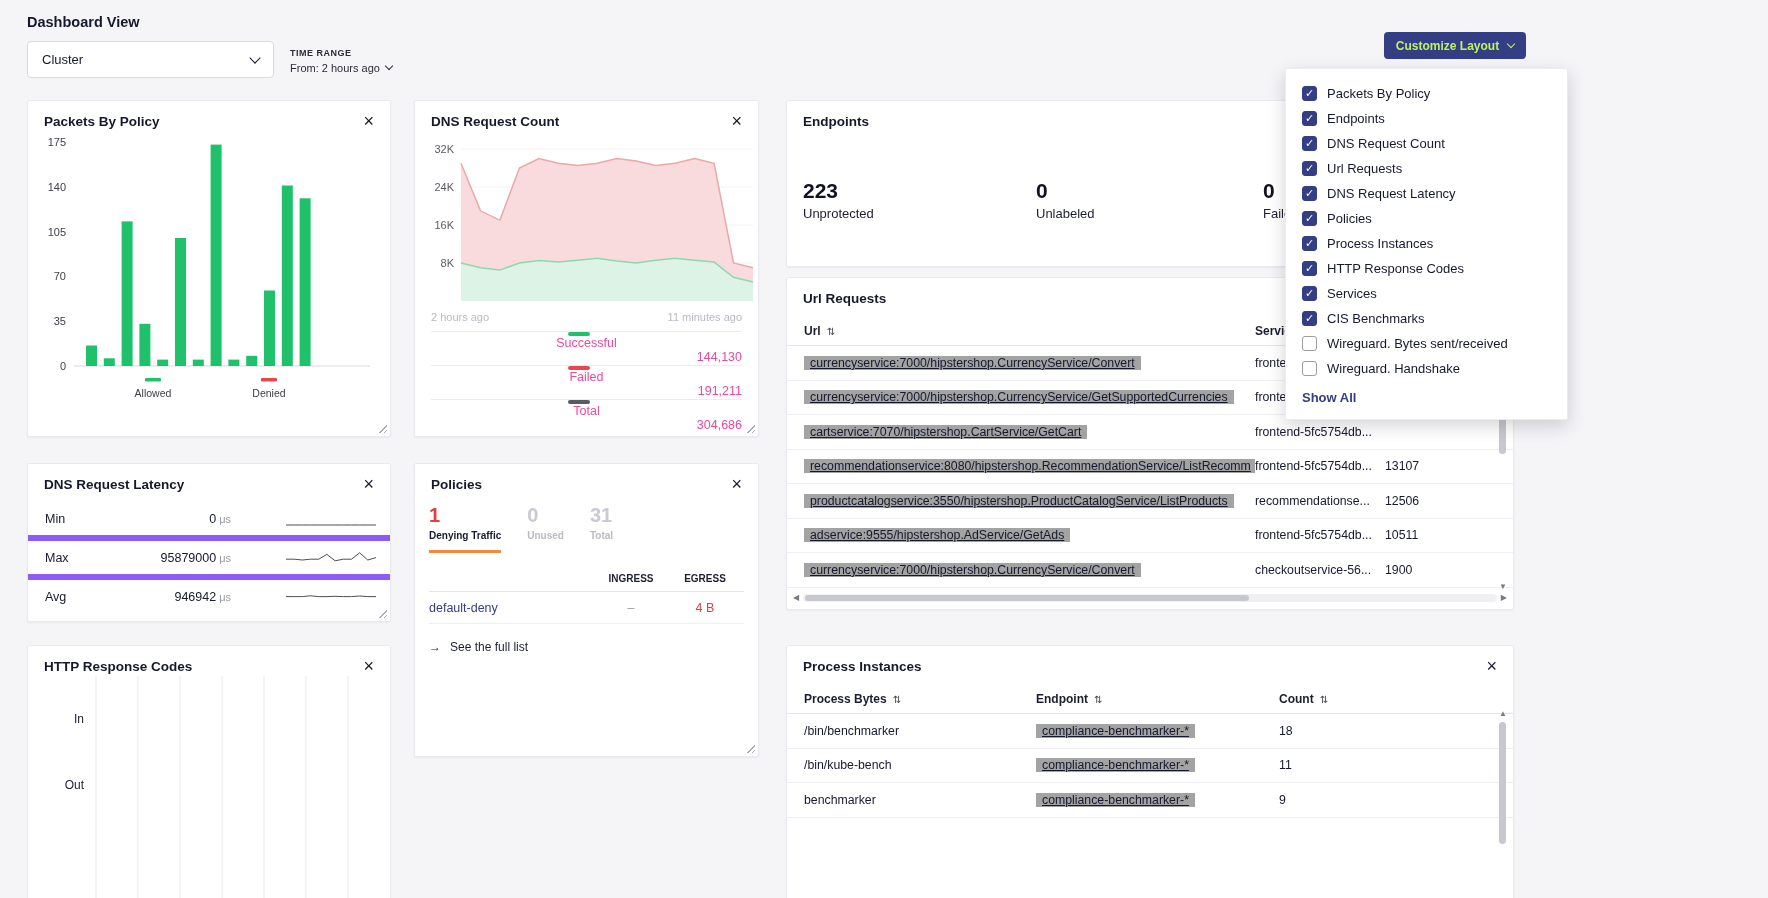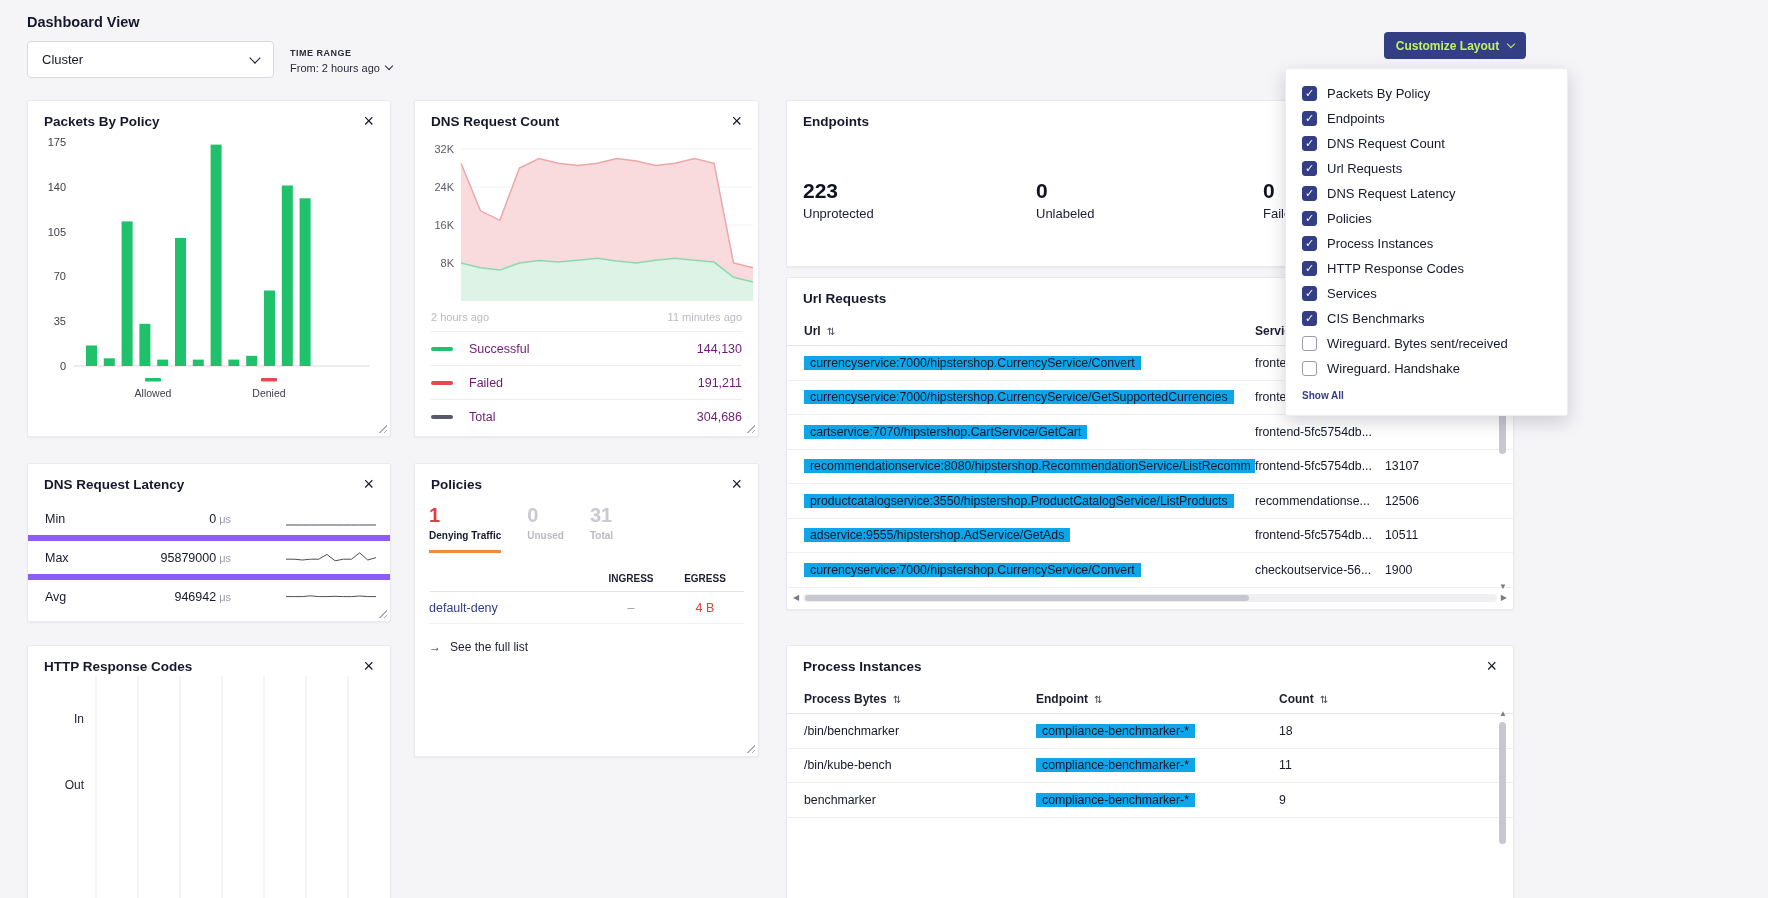--- a/index.html
+++ b/index.html
@@ -23,53 +23,53 @@
     display:flex;align-items:center;justify-content:center;gap:9px;font-size:12px;font-weight:bold;cursor:pointer;}
 
   
   .menu-panel{position:absolute;left:1285px;top:68px;width:283px;background:#fff;border:1px solid #ececf1;border-radius:2px;
     box-shadow:0 6px 18px rgba(20,20,40,.18);padding:12px 0 14px;z-index:60;box-sizing:border-box;}
   .menu-item{display:flex;align-items:center;gap:10px;padding:5px 16px;cursor:pointer;}
   .cbx{width:15px;height:15px;box-sizing:border-box;border:1.5px solid #9b9ba6;border-radius:3px;background:#fff;
     display:flex;align-items:center;justify-content:center;font-size:11px;color:#fff;flex:0 0 15px;}
   .cbx.on{background:#333e85;border-color:#333e85;}
   .menu-label{font-size:13px;color:#16192c;white-space:nowrap;}
-  .show-all{padding:9px 16px 0;font-size:10px;font-weight:bold;color:#333e85;cursor:pointer;}
+  .show-all{padding:9px 16px 0;font-size:13px;font-weight:bold;color:#333e85;cursor:pointer;}
 
   
   .card{position:absolute;background:#fff;border:1px solid #e9e9ef;border-radius:2px;box-shadow:0 1px 2px rgba(16,18,35,.05);box-sizing:border-box;}
   .card-head{display:flex;justify-content:space-between;align-items:flex-start;padding:13px 16px 6px;}
   .card-title{font-size:13.5px;font-weight:bold;color:#16192c;}
   .close-x{font-size:18px;line-height:14px;color:#16192c;cursor:pointer;font-weight:normal;}
   .resize-grip{position:absolute;right:3px;bottom:3px;width:9px;height:9px;cursor:nwse-resize;
     background:linear-gradient(135deg,transparent 0 55%,#aaabb5 55% 65%,transparent 65% 78%,#aaabb5 78% 88%,transparent 88%);}
 
   svg text.tick{font-family:"Liberation Sans",sans-serif;font-size:11px;fill:#3f4049;}
   svg text.axis-label{font-family:"Liberation Sans",sans-serif;font-size:10.5px;fill:#3f4049;}
   svg text.tick-gray{font-family:"Liberation Sans",sans-serif;font-size:11px;fill:#5a5b66;}
 
   .x-axis-row{display:flex;justify-content:space-between;padding:0 16px;font-size:11px;color:#b9bac3;margin-top:2px;}
   .legend-rows{margin:8px 16px 0;}
-  .legend-row{display:flex;align-items:center;height:33px;border-top:1px solid #ececf1;font-size:12.5px;color:#701a75;}
+  .legend-row{display:flex;align-items:center;height:33px;border-top:1px solid #ececf1;font-size:12.5px;color:#ec4899;flex-direction:column;}
   .legend-dash{width:22px;height:4px;border-radius:2px;margin-right:16px;}
   .legend-val{margin-left:auto;}
 
   
   .metric{position:absolute;top:78px;}
   .metric-value{font-size:21px;font-weight:bold;color:#111322;}
   .metric-label{font-size:13px;color:#1c1e30;margin-top:3px;}
 
   
   .thead,.trow{display:grid;align-items:center;padding:0 16px 0 17px;box-sizing:border-box;}
   .url-cols{grid-template-columns:451px 130px 1fr;}
   .proc-cols{grid-template-columns:232px 243px 1fr;}
   .thead{height:30px;font-size:12px;font-weight:bold;color:#1c1e30;border-bottom:1px solid #e4e4ea;}
   .trow{height:34.5px;border-bottom:1px solid #efeff3;font-size:12.3px;color:#16192c;}
   .trow>div{white-space:nowrap;overflow:hidden;}
-  .hl{background:#0ea5e9;padding:3px 6px;border-radius:2px;}
+  .hl{background:#a3a3a3;padding:3px 6px;border-radius:2px;text-decoration:underline;}
   .sort{font-size:10px;color:#44454f;margin-left:6px;font-weight:normal;}
 
   
   .vscroll{position:absolute;width:9px;}
   .vthumb{position:absolute;left:1px;width:7px;background:#c7c7cf;border-radius:4px;}
   .sb-arrow{position:absolute;font-size:8px;color:#7a7a85;line-height:8px;}
   .hscroll{position:absolute;height:12px;display:flex;align-items:center;gap:4px;}
   .htrack{flex:1;height:8px;background:#f0f0f3;border-radius:4px;position:relative;}
   .hthumb{position:absolute;left:2px;top:1px;height:6px;width:64%;background:#c7c7cf;border-radius:3px;}
 

